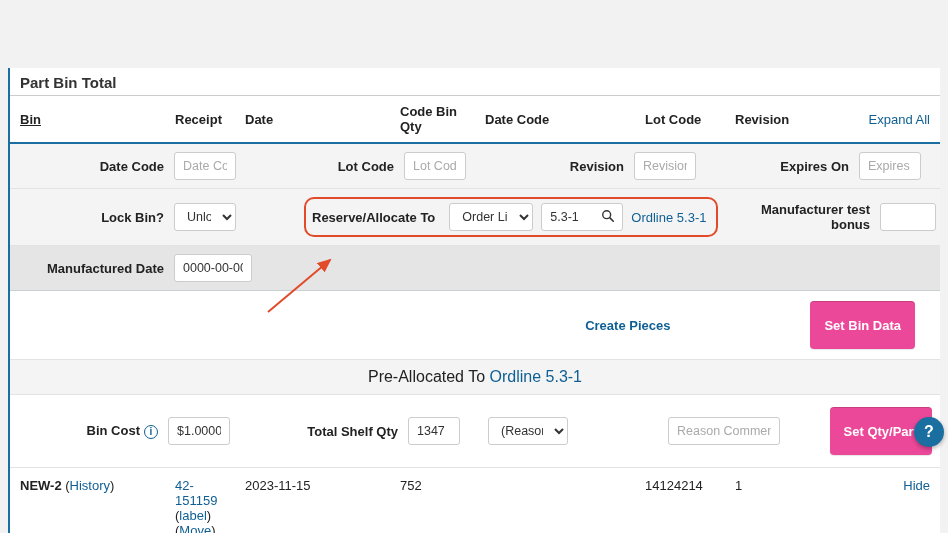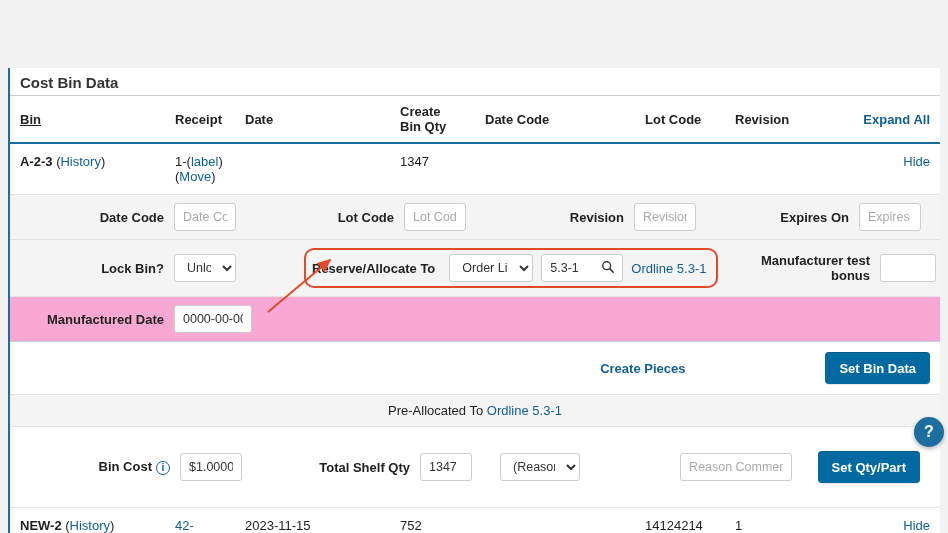--- a/index.html
+++ b/index.html
@@ -3,84 +3,68 @@
 <meta charset="utf-8">
 <style>
   * { box-sizing: border-box; }
   html, body { margin:0; padding:0; font-family: "Segoe UI", Arial, sans-serif; font-size:13px; color:#222; background:#f2f2f2; }
   .page { width:948px; height:533px; position:relative; background:#f2f2f2; padding:68px 8px 0 8px; }
   .panel { border-left:2px solid #1a6fa0; background:#fff; }
   .panel-title { font-weight:700; font-size:15px; color:#333; padding:6px 0 4px 10px; }
   table.main { width:100%; border-collapse:collapse; }
   table.main th { background:#fff; border-top:1px solid #ccc; border-bottom:2px solid #1a6fa0; text-align:left; font-weight:700; padding:8px 10px; font-size:13px; color:#222; }
   table.main th:last-child { text-align:right; }
-  .expand-all { color:#0f5f94; cursor:pointer; font-weight:700; }
+  .expand-all { color:#0f5f94; cursor:pointer; font-weight:400; }
   .datarow td { padding:10px 10px; border-bottom:1px solid #e3e3e3; vertical-align:top; font-size:13px; }
   .link { color:#0f5f94; cursor:pointer; }
   .hide-link { color:#0f5f94; cursor:pointer; text-align:right; }
   .subgrid td { background:#f4f4f4; border-bottom:1px solid #e3e3e3; }
   .formrow { display:flex; align-items:center; padding:8px 4px; }
   .formrow .lbl { font-weight:700; text-align:right; padding-right:10px; font-size:13px; color:#222; }
   .formrow .cell { display:flex; align-items:center; }
   input.txt, select.sel { height:28px; border:1px solid #ccc; border-radius:3px; padding:0 8px; font-size:12.5px; color:#333; background:#fff; font-family:inherit; }
   input.txt::placeholder { color:#aaa; }
   .highlight-box { border:2px solid #e14b2a; border-radius:10px; padding:4px 10px 4px 6px; display:flex; align-items:center; gap:8px; }
   .search-ic { width:16px; height:16px; display:inline-block; }
-  .mfg-row td { background:#f9a8d4; border-bottom:1px solid #c7d1d4; }
-  .action-row td { background:#fff; border-bottom:1px solid #e3e3e3; padding:10px 10px; }
-  .btn-orange { background:#0369a1; color:#fff; border:none; border-radius:4px; height:32px; padding:0 14px; font-weight:600; font-size:13px; cursor:pointer; box-shadow:0 1px 0 rgba(0,0,0,0.15) inset, 0 1px 1px rgba(0,0,0,0.1); }
-  .prealloc-row td { background:#f4f4f4; text-align:center; padding:8px 0; border-bottom:1px solid #e3e3e3; font-size:13px; }
+  .mfg-row td { background:#e5e5e5; border-bottom:1px solid #c7d1d4; }
+  .action-row td { background:#fff; border-bottom:1px solid #e3e3e3; padding:10px 25px; }
+  .btn-orange { background:#ec4899; color:#fff; border:none; border-radius:4px; height:48px; padding:0 14px; font-weight:600; font-size:13px; cursor:pointer; box-shadow:0 1px 0 rgba(0,0,0,0.15) inset, 0 1px 1px rgba(0,0,0,0.1); }
+  .prealloc-row td { background:#f4f4f4; text-align:center; padding:8px 0; border-bottom:1px solid #e3e3e3; font-size:16px; }
   .info-ic { display:inline-block; width:14px; height:14px; border:1px solid #0f5f94; border-radius:50%; color:#0f5f94; font-size:10px; line-height:12px; text-align:center; margin-left:4px; }
   .help-badge { position:absolute; right:4px; bottom:86px; width:30px; height:30px; border-radius:50%; background:#1a6fa0; color:#fff; font-weight:700; font-size:16px; display:flex; align-items:center; justify-content:center; box-shadow:0 2px 4px rgba(0,0,0,0.3); cursor:pointer; }
   .arrow-svg { position:absolute; pointer-events:none; }
   .col-bin { width:155px;text-decoration:underline; }
   .col-rec { width:70px; }
   .col-date { width:155px; }
   .col-qty { width:85px; }
   .col-dc { width:160px; }
   .col-lc { width:90px; }
   .col-rev { width:120px; }
 </style>
 </head>
 <body>
 
 <div class="page">
   <div class="panel">
-    <div class="panel-title">Cost Bin Data</div>
+    <div class="panel-title">Part Bin Total</div>
     <table class="main">
       <thead>
         <tr>
           <th class="col-bin">Bin</th>
           <th class="col-rec">Receipt</th>
           <th class="col-date">Date</th>
-          <th class="col-qty">Create Bin Qty</th>
+          <th class="col-qty">Code Bin Qty</th>
           <th class="col-dc">Date Code</th>
           <th class="col-lc">Lot Code</th>
           <th class="col-rev">Revision</th>
           <th><span class="expand-all">Expand All</span></th>
         </tr>
       </thead>
       <tbody>
 
-        <tr class="datarow">
-          <td>
-            <b>A-2-3</b>
-            (<span class="link">History</span>)
-          </td>
-          <td>
-            <span>1-</span>(<span class="link">label</span>)<br>
-            (<span class="link">Move</span>)
-          </td>
-          <td></td>
-          <td>1347</td>
-          <td></td>
-          <td></td>
-          <td></td>
-          <td class="hide-link"><span>Hide</span></td>
-        </tr>
 
         <tr class="subgrid">
           <td colspan="8" style="padding:0">
             <div class="formrow">
               <div class="lbl" style="width:160px">Date Code</div>
               <div class="cell" style="width:80px">
                   <input class="txt" style="width: 62px;" placeholder="Date Code">
                 </div>
               <div class="lbl" style="width:150px">Lot Code</div>
               <div class="cell" style="width:80px">
@@ -152,21 +136,21 @@
           </td>
         </tr>
 
         <tr class="prealloc-row">
           <td colspan="8">
             <span>Pre-Allocated To </span><span class="link">Ordline 5.3-1</span>
           </td>
         </tr>
 
         <tr class="action-row">
-          <td colspan="8" style="padding:16px">
+          <td colspan="8" style="padding:4px">
             <div class="formrow">
               <div class="lbl" style="width:150px">
                 <span>Bin Cost</span><span class="info-ic">i</span>
               </div>
               <div class="cell" style="width:90px">
                   <input class="txt" style="width: 62px;" value="$1.00000">
                 </div>
               <div class="lbl" style="width:150px">Total Shelf Qty</div>
               <div class="cell" style="width:80px">
                   <input class="txt" style="width: 52px;" value="1347">

